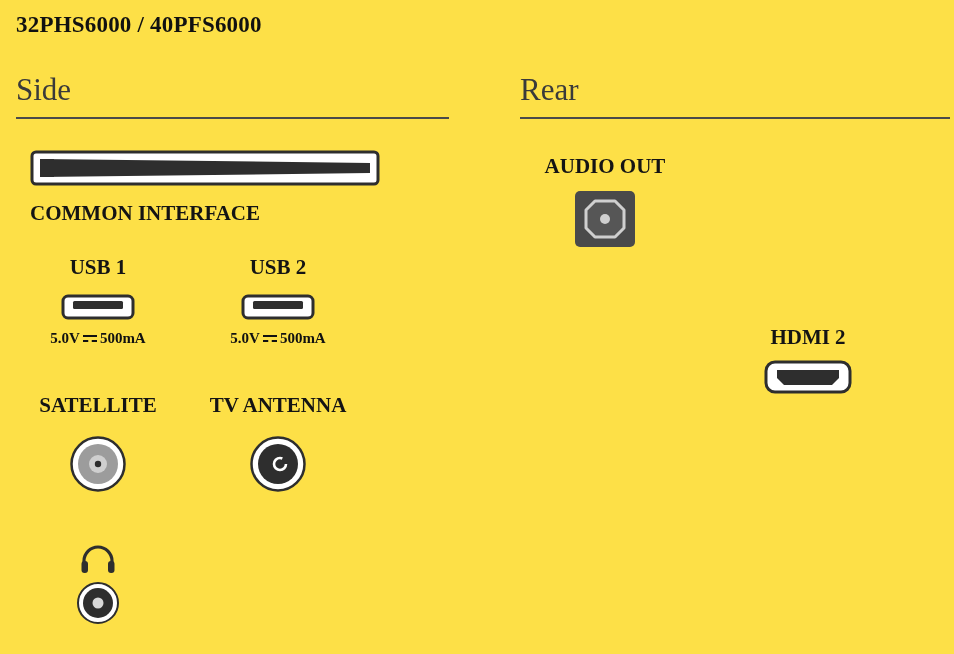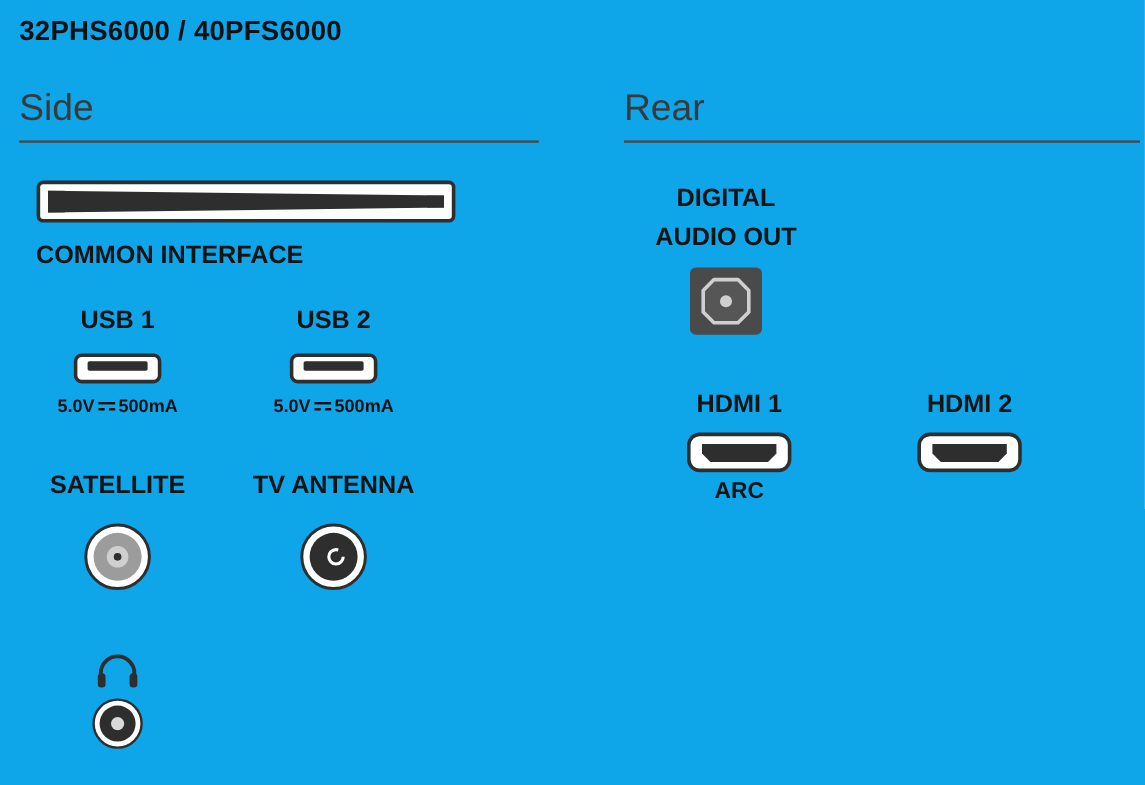--- a/index.html
+++ b/index.html
@@ -1,19 +1,19 @@
 <!DOCTYPE html>
 <html><head>
 <meta charset="utf-8">
 <style>
   * { margin:0; padding:0; box-sizing:border-box; }
   body { background:#fff; }
   .canvas {
-    position:relative; width:954px; height:654px; background:#0ea5e9;
-    font-family:Liberation Sans, sans-serif; color:#161616; overflow:hidden;
+    position:relative; width:954px; height:654px; background:#fde047;
+    font-family:Liberation Serif, serif; color:#161616; overflow:hidden;
   }
   .abs { position:absolute; }
   .title { font-size:23px; font-weight:700; letter-spacing:.2px; color:#111; }
   .section-head { font-size:31px; font-weight:400; color:#3a3a3a; }
   .rule { position:absolute; height:2px; background:#4a4a4a; }
   .col { position:absolute; display:flex; flex-direction:column; align-items:center; }
   .port-label { font-size:21px; font-weight:600; line-height:30px; white-space:nowrap; color:#141414; }
   .sub-label { font-size:19px; font-weight:600; margin-top:5px; color:#141414; }
   .icon-gap { margin-top:12px; }
   .spec { font-size:15px; font-weight:700; display:flex; align-items:center; margin-top:10px; white-space:nowrap; color:#111; }
@@ -109,42 +109,31 @@
     <div style="margin-top:7px;">
       <svg viewBox="0 0 44 44" width="44" height="44">
         <circle cx="22" cy="22" r="20" fill="#ffffff" stroke="#2e2e2e" stroke-width="2"></circle>
         <circle cx="22" cy="22" r="15" fill="#2e2e2e"></circle>
         <circle cx="22" cy="22" r="5.5" fill="#d9d9d9"></circle>
       </svg>
     </div>
   </div>
 
   <div class="col" style="left:525px; top:150px; width:160px;">
-    <div class="port-label" style="line-height:32px;">DIGITAL</div>
     <div class="port-label" style="line-height:32px;">AUDIO OUT</div>
     <div style="margin-top:8px;">
       <svg viewBox="0 0 62 58" width="62" height="58">
         <rect x="1" y="1" width="60" height="56" rx="5" fill="#4a4a4a"></rect>
         <polygon points="21,11 41,11 50,20 50,38 41,47 21,47 12,38 12,20" fill="#565656" stroke="#cfcfcf" stroke-width="3" stroke-linejoin="round"></polygon>
         <circle cx="31" cy="29" r="5" fill="#cfcfcf"></circle>
       </svg>
     </div>
   </div>
 
 
-  <div class="col" style="left:536px; top:322px; width:160px;">
-    <div class="port-label">HDMI 1</div>
-    <div style="margin-top:8px;">
-      <svg viewBox="0 0 88 34" width="88" height="34">
-        <rect x="2" y="2" width="84" height="30" rx="9" fill="#ffffff" stroke="#2e2e2e" stroke-width="3"></rect>
-        <path d="M13 10 h62 v8 l-7 7 h-48 l-7 -7 z" fill="#2e2e2e"></path>
-      </svg>
-    </div>
-    <div class="sub-label">ARC</div>
-  </div>
 
   <div class="col" style="left:728px; top:322px; width:160px;">
     <div class="port-label">HDMI 2</div>
     <div style="margin-top:8px;">
       <svg viewBox="0 0 88 34" width="88" height="34">
         <rect x="2" y="2" width="84" height="30" rx="9" fill="#ffffff" stroke="#2e2e2e" stroke-width="3"></rect>
         <path d="M13 10 h62 v8 l-7 7 h-48 l-7 -7 z" fill="#2e2e2e"></path>
       </svg>
     </div>
   </div>

